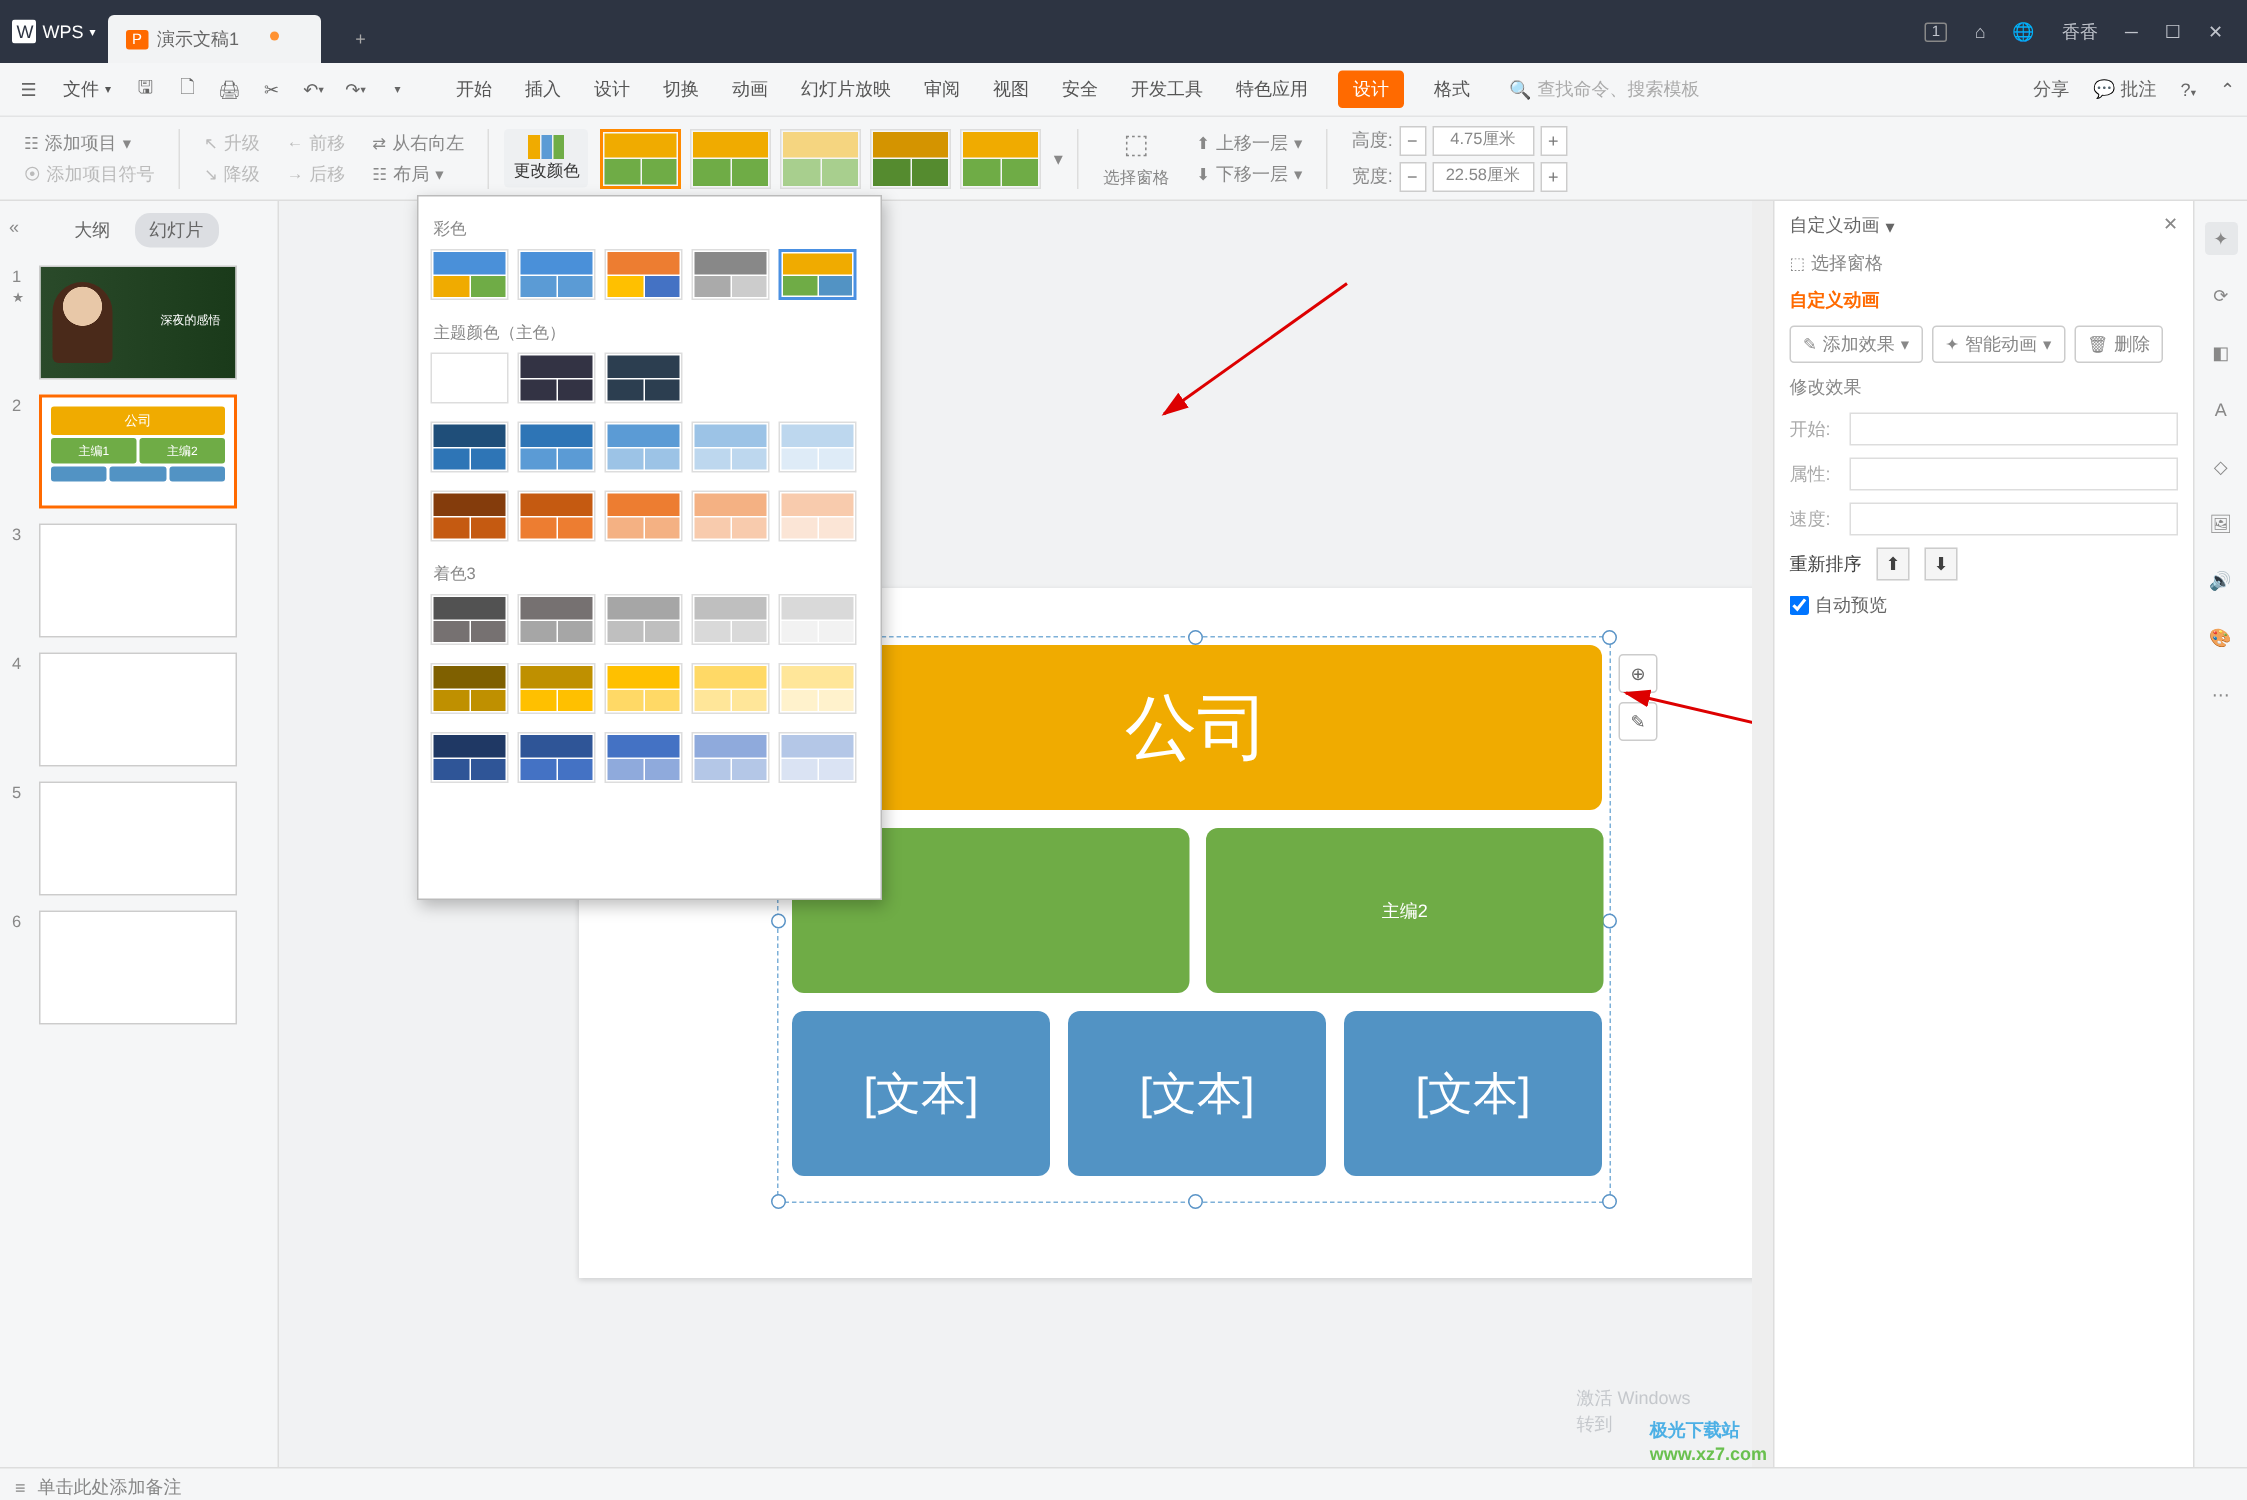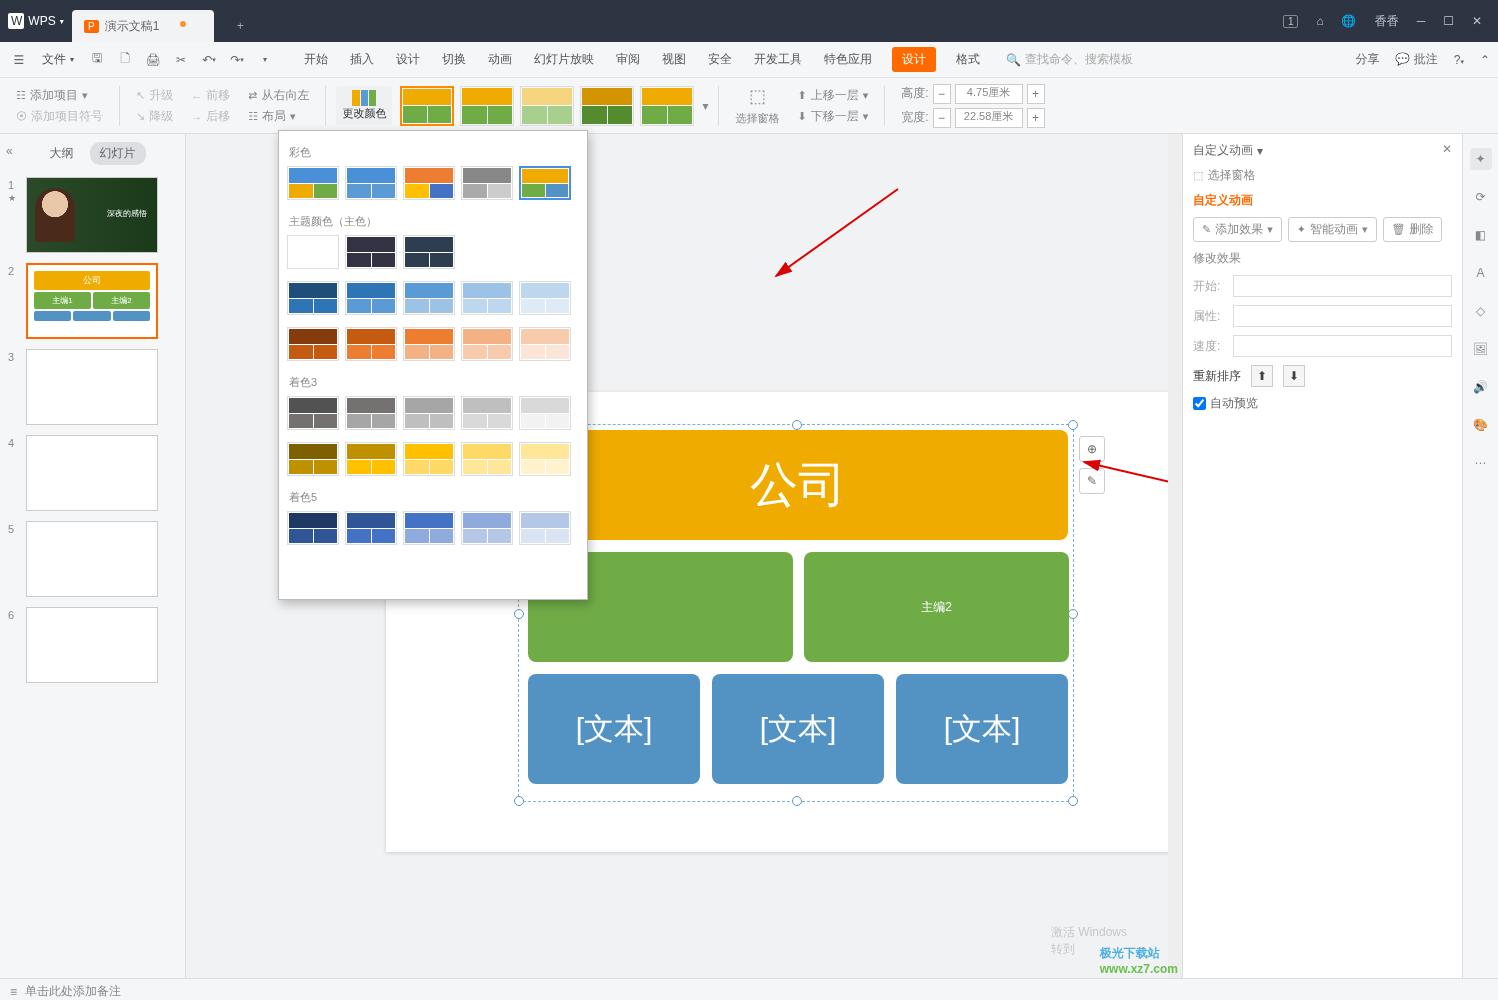--- a/index.html
+++ b/index.html
@@ -700,21 +700,20 @@
             <div style="background:#ffe699"></div>
           </div>
           <div class="r">
             <div style="background:#fff2cc"></div>
             <div style="background:#fff2cc"></div>
           </div>
         </div>
       </div>
   </div>
   <div class="dd-section">
-    <div class="dd-label">着色5</div>
     <div class="dd-row" id="dd-acc5">
         <div class="dd-sw">
           <div class="r">
             <div style="background:#1f3864"></div>
           </div>
           <div class="r">
             <div style="background:#2f5597"></div>
             <div style="background:#2f5597"></div>
           </div>
         </div>

